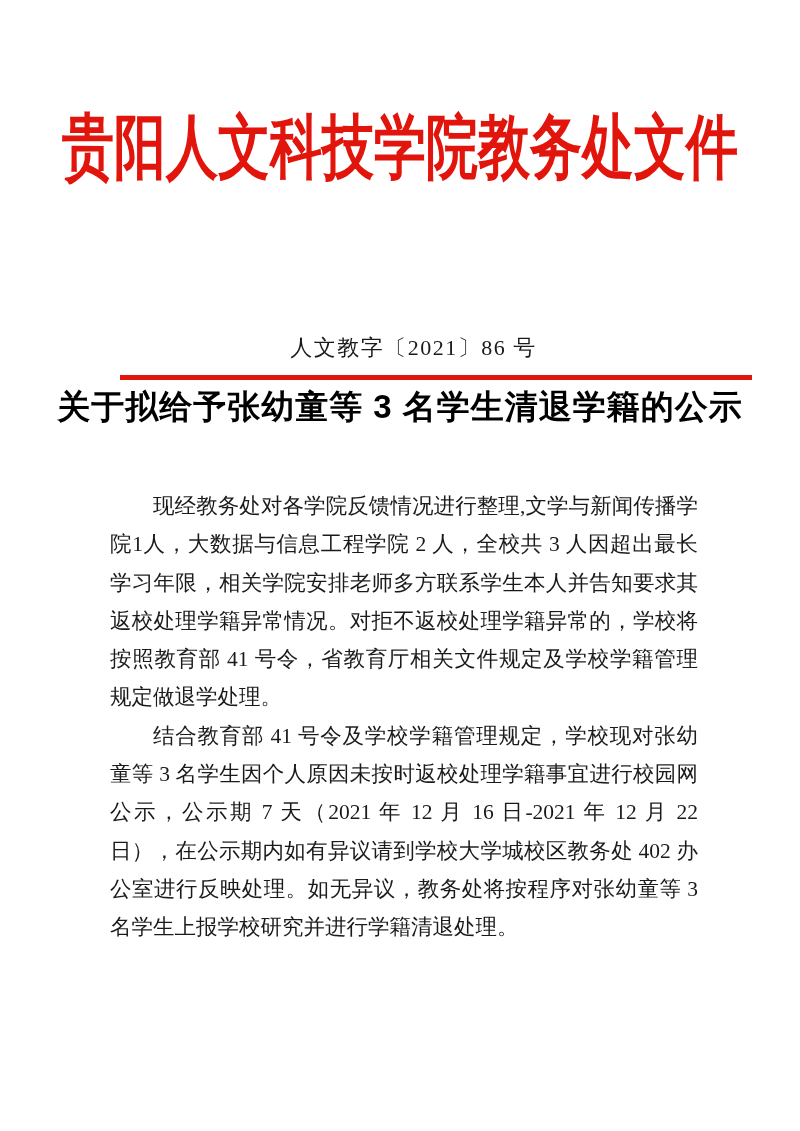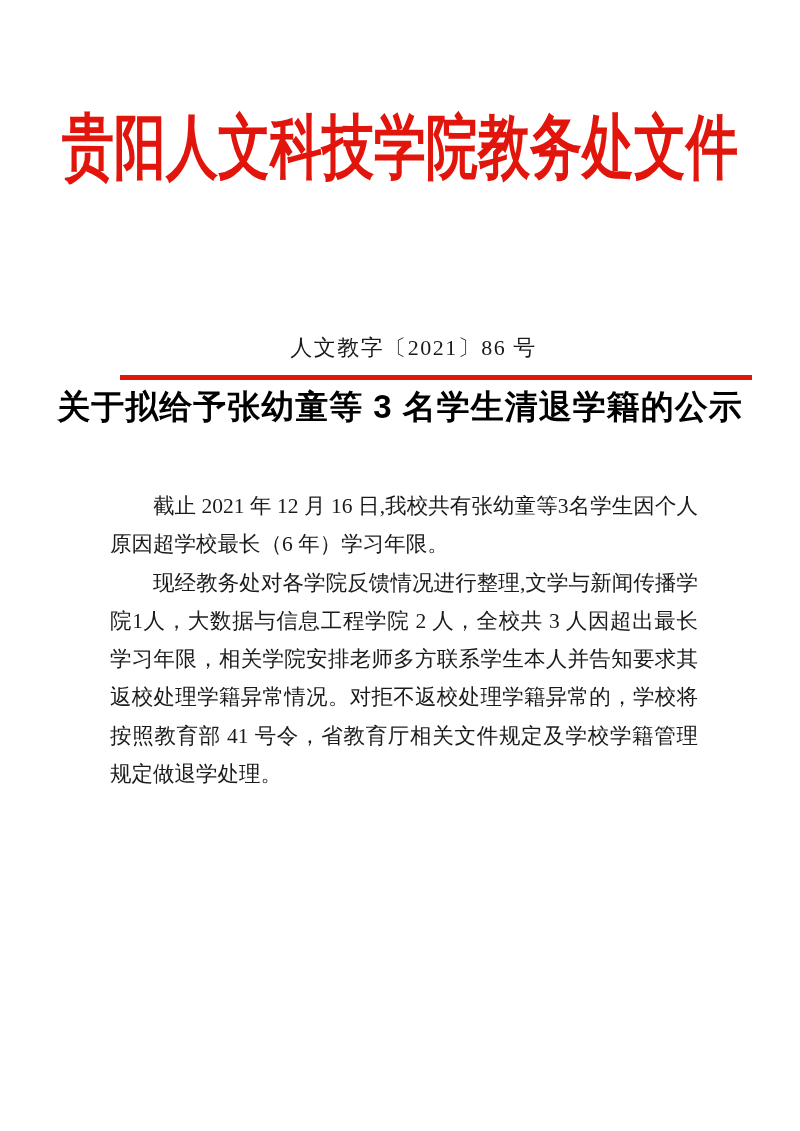--- a/index.html
+++ b/index.html
@@ -98,17 +98,17 @@
 
   <div class="red-header">贵阳人文科技学院教务处文件</div>
 
   <div class="doc-number">人文教字〔2021〕86 号</div>
 
   <div class="red-rule"></div>
 
   <h1 class="doc-title">关于拟给予张幼童等 3 名学生清退学籍的公示</h1>
 
   <div class="doc-body">
-    <p>截止 2021 年 12 月 16 日,我校共有张幼童等3名学生因个人原因超学校最长（6 年）学习年限。</p>
     <p>现经教务处对各学院反馈情况进行整理,文学与新闻传播学院1人，大数据与信息工程学院 2 人，全校共 3 人因超出最长学习年限，相关学院安排老师多方联系学生本人并告知要求其返校处理学籍异常情况。对拒不返校处理学籍异常的，学校将按照教育部 41 号令，省教育厅相关文件规定及学校学籍管理规定做退学处理。</p>
+    <p>结合教育部 41 号令及学校学籍管理规定，学校现对张幼童等 3 名学生因个人原因未按时返校处理学籍事宜进行校园网公示，公示期 7 天（2021 年 12 月 16 日-2021 年 12 月 22 日），在公示期内如有异议请到学校大学城校区教务处 402 办公室进行反映处理。如无异议，教务处将按程序对张幼童等 3 名学生上报学校研究并进行学籍清退处理。</p>
   </div>
 
 </div>
 
 </body></html>

